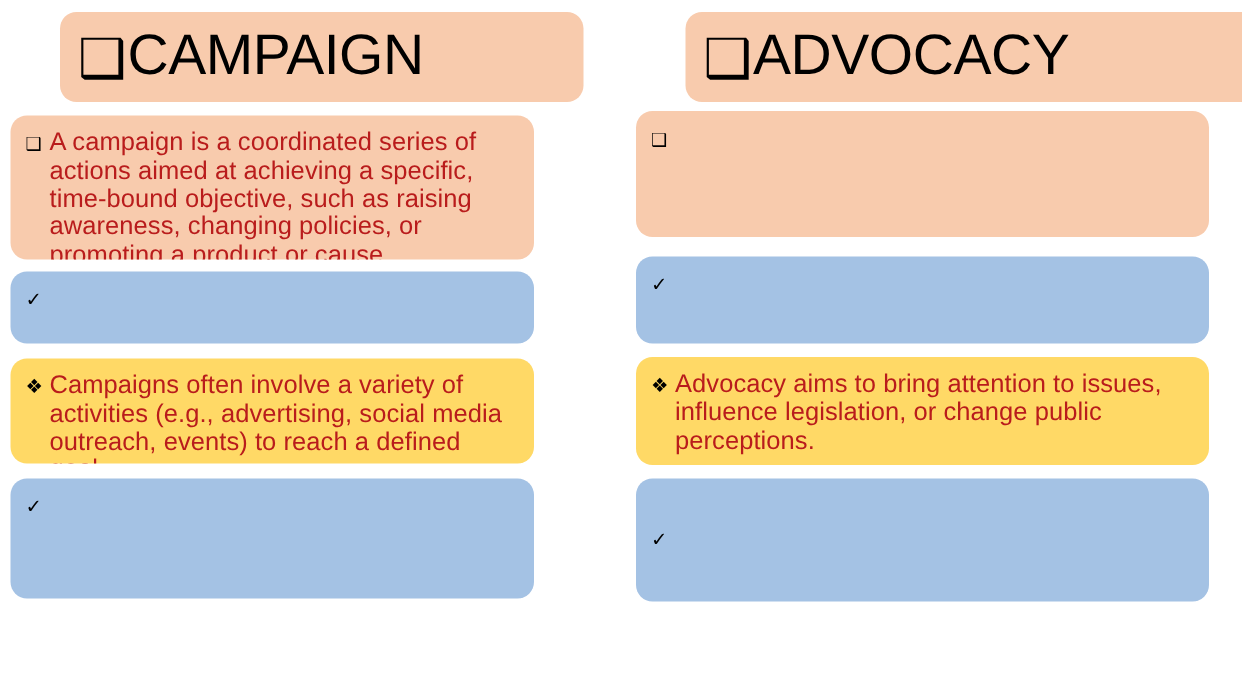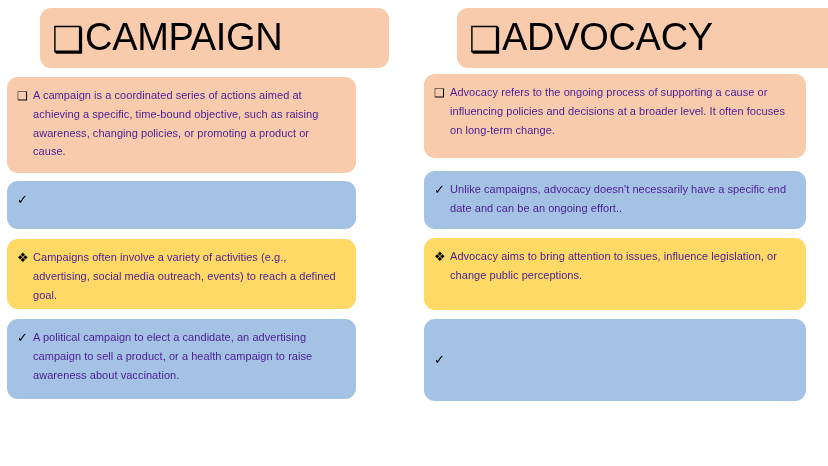--- a/index.html
+++ b/index.html
@@ -81,22 +81,22 @@
     font-size: 13px;
     line-height: 18.5px;
     padding-top: 1px;
   }
   .bullet.sq   { font-size: 12px; }
   .bullet.chk  { font-size: 13px; }
   .bullet.dia  { font-size: 13px; }
 
   .btext {
     flex: 1 1 auto;
-    color: #4c1d95;
-    font-size: 11px;
+    color: #b91c1c;
+    font-size: 17px;
     line-height: 18.8px;
     letter-spacing: 0.05px;
   }
   .btext.bold { font-weight: normal; }
 
   
   .l-c1 { top: 77px;  width: 349px; height: 96px; }
   .l-c2 { top: 181px; width: 349px; height: 48px; }
   .l-c3 { top: 239px; width: 349px; height: 70px; }
   .l-c4 { top: 319px; width: 349px; height: 80px; }
@@ -128,39 +128,36 @@
       <span class="bullet chk">✓</span>
     </div>
 
     <div class="card yellow body-card l-c3">
       <span class="bullet dia">❖</span>
       <span class="btext bold">Campaigns often involve a variety of activities (e.g., advertising, social media outreach, events) to reach a defined goal.</span>
     </div>
 
     <div class="card blue body-card l-c4">
       <span class="bullet chk">✓</span>
-      <span class="btext">A political campaign to elect a candidate, an advertising campaign to sell a product, or a health campaign to raise awareness about vaccination.</span>
     </div>
 
   </div>
 
   <div class="column right">
 
     <div class="card peach header-card r-head">
       <span class="htext"><span class="hsq">❑</span><span>ADVOCACY</span></span>
     </div>
 
     <div class="card peach body-card r-c1">
       <span class="bullet sq">❑</span>
-      <span class="btext">Advocacy refers to the ongoing process of supporting a cause or influencing policies and decisions at a broader level. It often focuses on long-term change.</span>
     </div>
 
     <div class="card blue body-card r-c2">
       <span class="bullet chk">✓</span>
-      <span class="btext">Unlike campaigns, advocacy doesn't necessarily have a specific end date and can be an ongoing effort..</span>
     </div>
 
     <div class="card yellow body-card r-c3">
       <span class="bullet dia">❖</span>
       <span class="btext bold">Advocacy aims to bring attention to issues, influence legislation, or change public perceptions.</span>
     </div>
 
     <div class="card blue body-card r-c4 centered">
       <span class="bullet chk">✓</span>
     </div>

